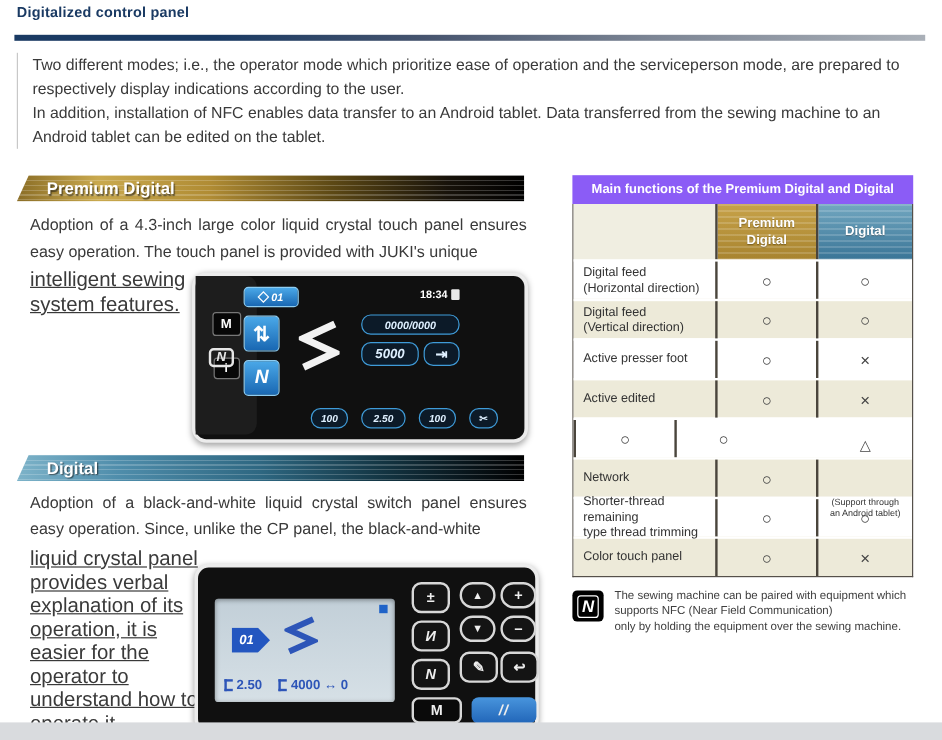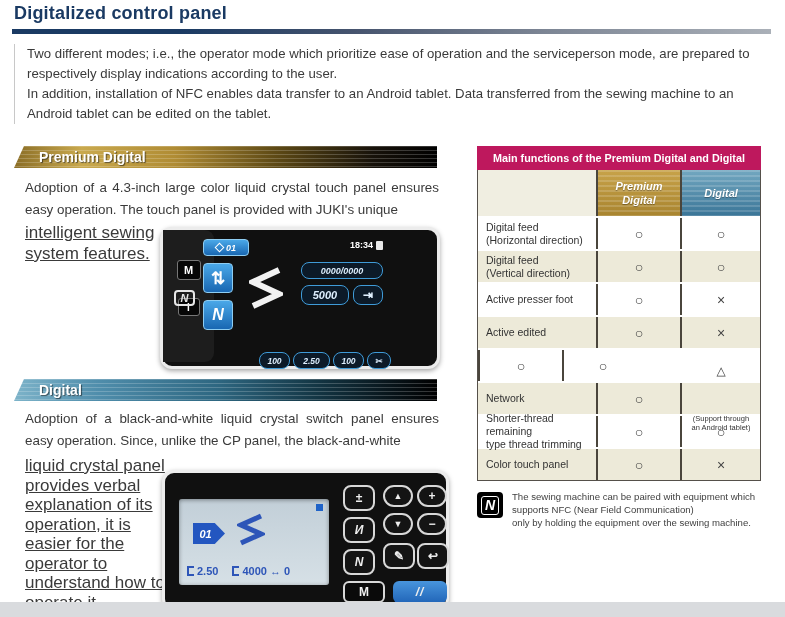--- a/index.html
+++ b/index.html
@@ -1,21 +1,21 @@
 <!DOCTYPE html>
 <html><head>
 <meta charset="utf-8">
 <style>
   * { margin:0; padding:0; box-sizing:border-box; }
   html,body { width:785px; height:617px; }
   body { font-family:"Liberation Sans", sans-serif; background:#ffffff; position:relative; overflow:hidden; color:#333; }
   .abs { position:absolute; }
 
   
-  .page-title { left:14px; top:3px; font-size:18px; font-weight:bold; color:#1a3a63; letter-spacing:.2px; }
+  .page-title { left:14px; top:3px; font-size:12px; font-weight:bold; color:#1a3a63; letter-spacing:.2px; }
   .title-rule { left:12px; top:29px; width:759px; height:5px;
     background:linear-gradient(90deg,#1a3a63 0%,#1a3a63 22%,#46546e 45%,#7c8594 70%,#aab0b8 100%); }
 
   
   .intro { left:14px; top:44px; width:758px; border-left:1px solid #c8c8c8; padding-left:12px; }
   .intro p { font-size:13.2px; line-height:20px; color:#3a3a3a; }
 
   
   .banner { height:22px; width:423px; color:#fff; font-size:14px; font-weight:bold;
     line-height:22px; padding-left:25px; text-shadow:1px 1px 1px rgba(0,0,0,.55);
@@ -53,21 +53,21 @@
     justify-content:flex-end; gap:3px; }
   .p-flag { width:7px; height:9px; background:#e8e8e8; border-radius:1px; display:inline-block; }
   .p-zig1 { left:40px; top:33px; width:30px; height:30px; font-size:17px; }
   .p-zig2 { left:40px; top:70px; width:30px; height:30px; font-size:16px; font-style:italic; }
   .p-preview { left:86px; top:36px; }
   .p-box { background:#0c1a28; border:1px solid #3f9bd8; border-radius:8px; color:#dff0ff;
     font-weight:bold; font-style:italic; }
   .p-counter { left:138px; top:32px; width:82px; height:17px; font-size:9px; }
   .p-speed { left:138px; top:55px; width:48px; height:20px; font-size:11px; }
   .p-needle { left:190px; top:55px; width:30px; height:20px; font-size:12px; font-style:normal; }
-  .p-foot { left:96px; top:122px; display:flex; gap:3px; }
+  .p-foot { left:96px; top:110px; display:flex; gap:11px; }
   .p-foot .p-box { height:17px; display:flex; align-items:center; justify-content:center; font-size:8.5px; }
   .pf1 { width:31px; } .pf2 { width:37px; } .pf3 { width:31px; } .pf4 { width:24px; font-style:normal; }
   .side-p { right:2px; top:2px; width:51px; height:132px; background:#1d1d1d; border-radius:0 9px 9px 0;
     display:flex; flex-direction:column; align-items:center; }
   .key-m { margin-top:30px; width:24px; height:20px; background:#070707; border:1px solid #777;
     border-radius:3px; color:#fff; font-weight:bold; font-size:11px; display:flex; align-items:center; justify-content:center; }
   .key-i { margin-top:18px; width:22px; height:18px; background:#070707; border:1px solid #777;
     border-radius:3px; color:#fff; font-weight:bold; font-size:10px; display:flex; align-items:center; justify-content:center; }
 
   
@@ -97,30 +97,30 @@
   .k-min  { left:252px; top:40px;  width:30px; height:22px; }
   .k-pb   { left:178px; top:76px;  width:32px; height:26px; font-style:italic; }
   .k-edit { left:218px; top:70px;  width:32px; height:26px; }
   .k-back { left:252px; top:70px;  width:32px; height:26px; }
   .k-m    { left:178px; top:108px; width:42px; height:22px; border-radius:6px; background:#0a0a0a; }
   .k-rst  { left:228px; top:108px; width:54px; height:22px; border-radius:6px;
     background:linear-gradient(180deg,#4895dd,#2165b8); border:none; font-style:italic; letter-spacing:1px; }
 
   
   .ftable { left:477px; top:146px; width:284px; }
-  .ft-title { height:24px; background:#be185d; color:#fff; font-size:10.8px; font-weight:bold;
+  .ft-title { height:24px; background:#8b5cf6; color:#fff; font-size:10.8px; font-weight:bold;
     display:flex; align-items:center; justify-content:center; }
   .ft-grid { border-left:1px solid #55504a; border-right:1px solid #55504a; border-bottom:1px solid #55504a; }
   .trow { display:flex; }
   .tc { display:flex; align-items:center; }
   .tlabel { width:118px; padding-left:8px; font-size:10.5px; line-height:1.22; color:#333; white-space:pre-line; }
   .tval { width:84px; justify-content:center; border-left:2px solid #4a453c; font-size:14px; color:#444;
     flex-direction:column; text-align:center; }
   .tval:last-child { width:80px; }
-  .thead-row { height:46px;font-style:italic; }
+  .thead-row { height:46px; }
   .th-blank { background:#f0eee1; }
   .th-col { color:#fff; font-weight:bold; font-size:11px; text-align:center; white-space:pre-line;
     line-height:1.3; text-shadow:0 1px 1px rgba(0,0,0,.35); justify-content:center; display:flex; align-items:center; }
   .th-premium { background-image:repeating-linear-gradient(180deg, rgba(255,255,255,.16) 0 2px, rgba(0,0,0,0) 2px 5px),
     linear-gradient(180deg,#c7a249,#a8842f); }
   .th-digital { background-image:repeating-linear-gradient(180deg, rgba(255,255,255,.16) 0 2px, rgba(0,0,0,0) 2px 5px),
     linear-gradient(180deg,#72a7c0,#3a7597); }
   .drow { height:33px; border-top:2px solid #fff; }
   .drow.odd { background:#fff; } .drow.even { background:#edead9; }
   .sym-note { font-size:12px; line-height:1.05; }

